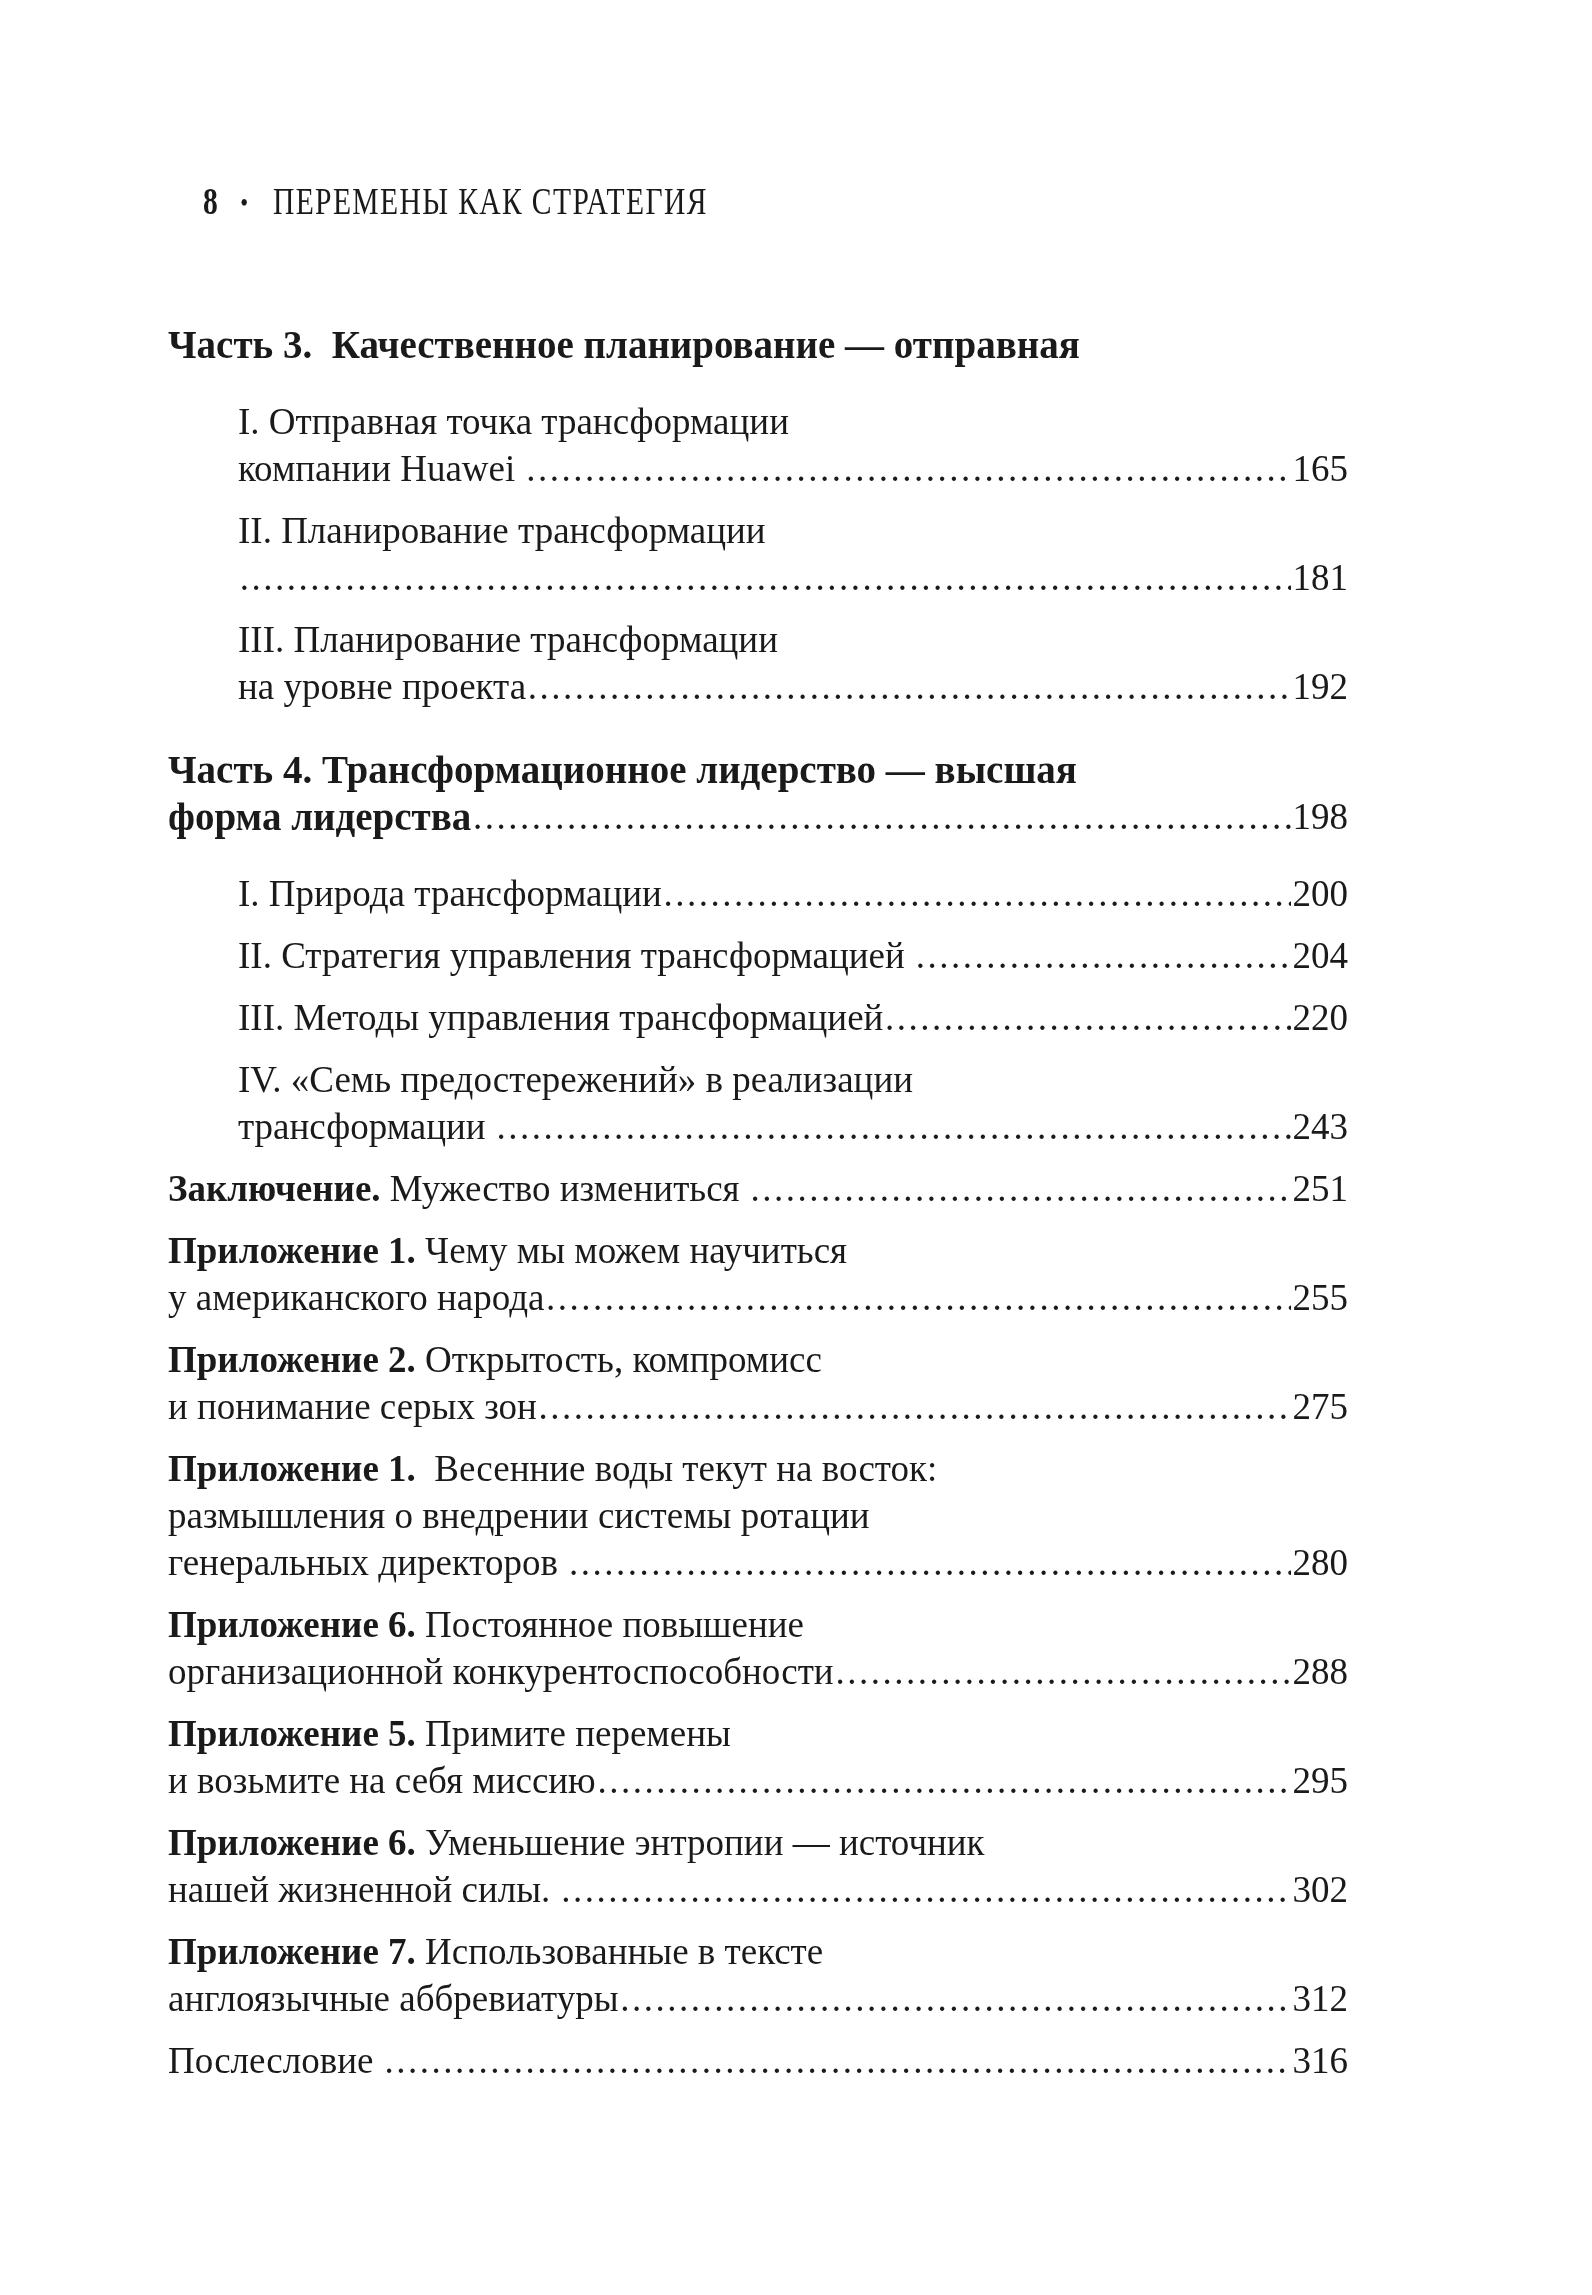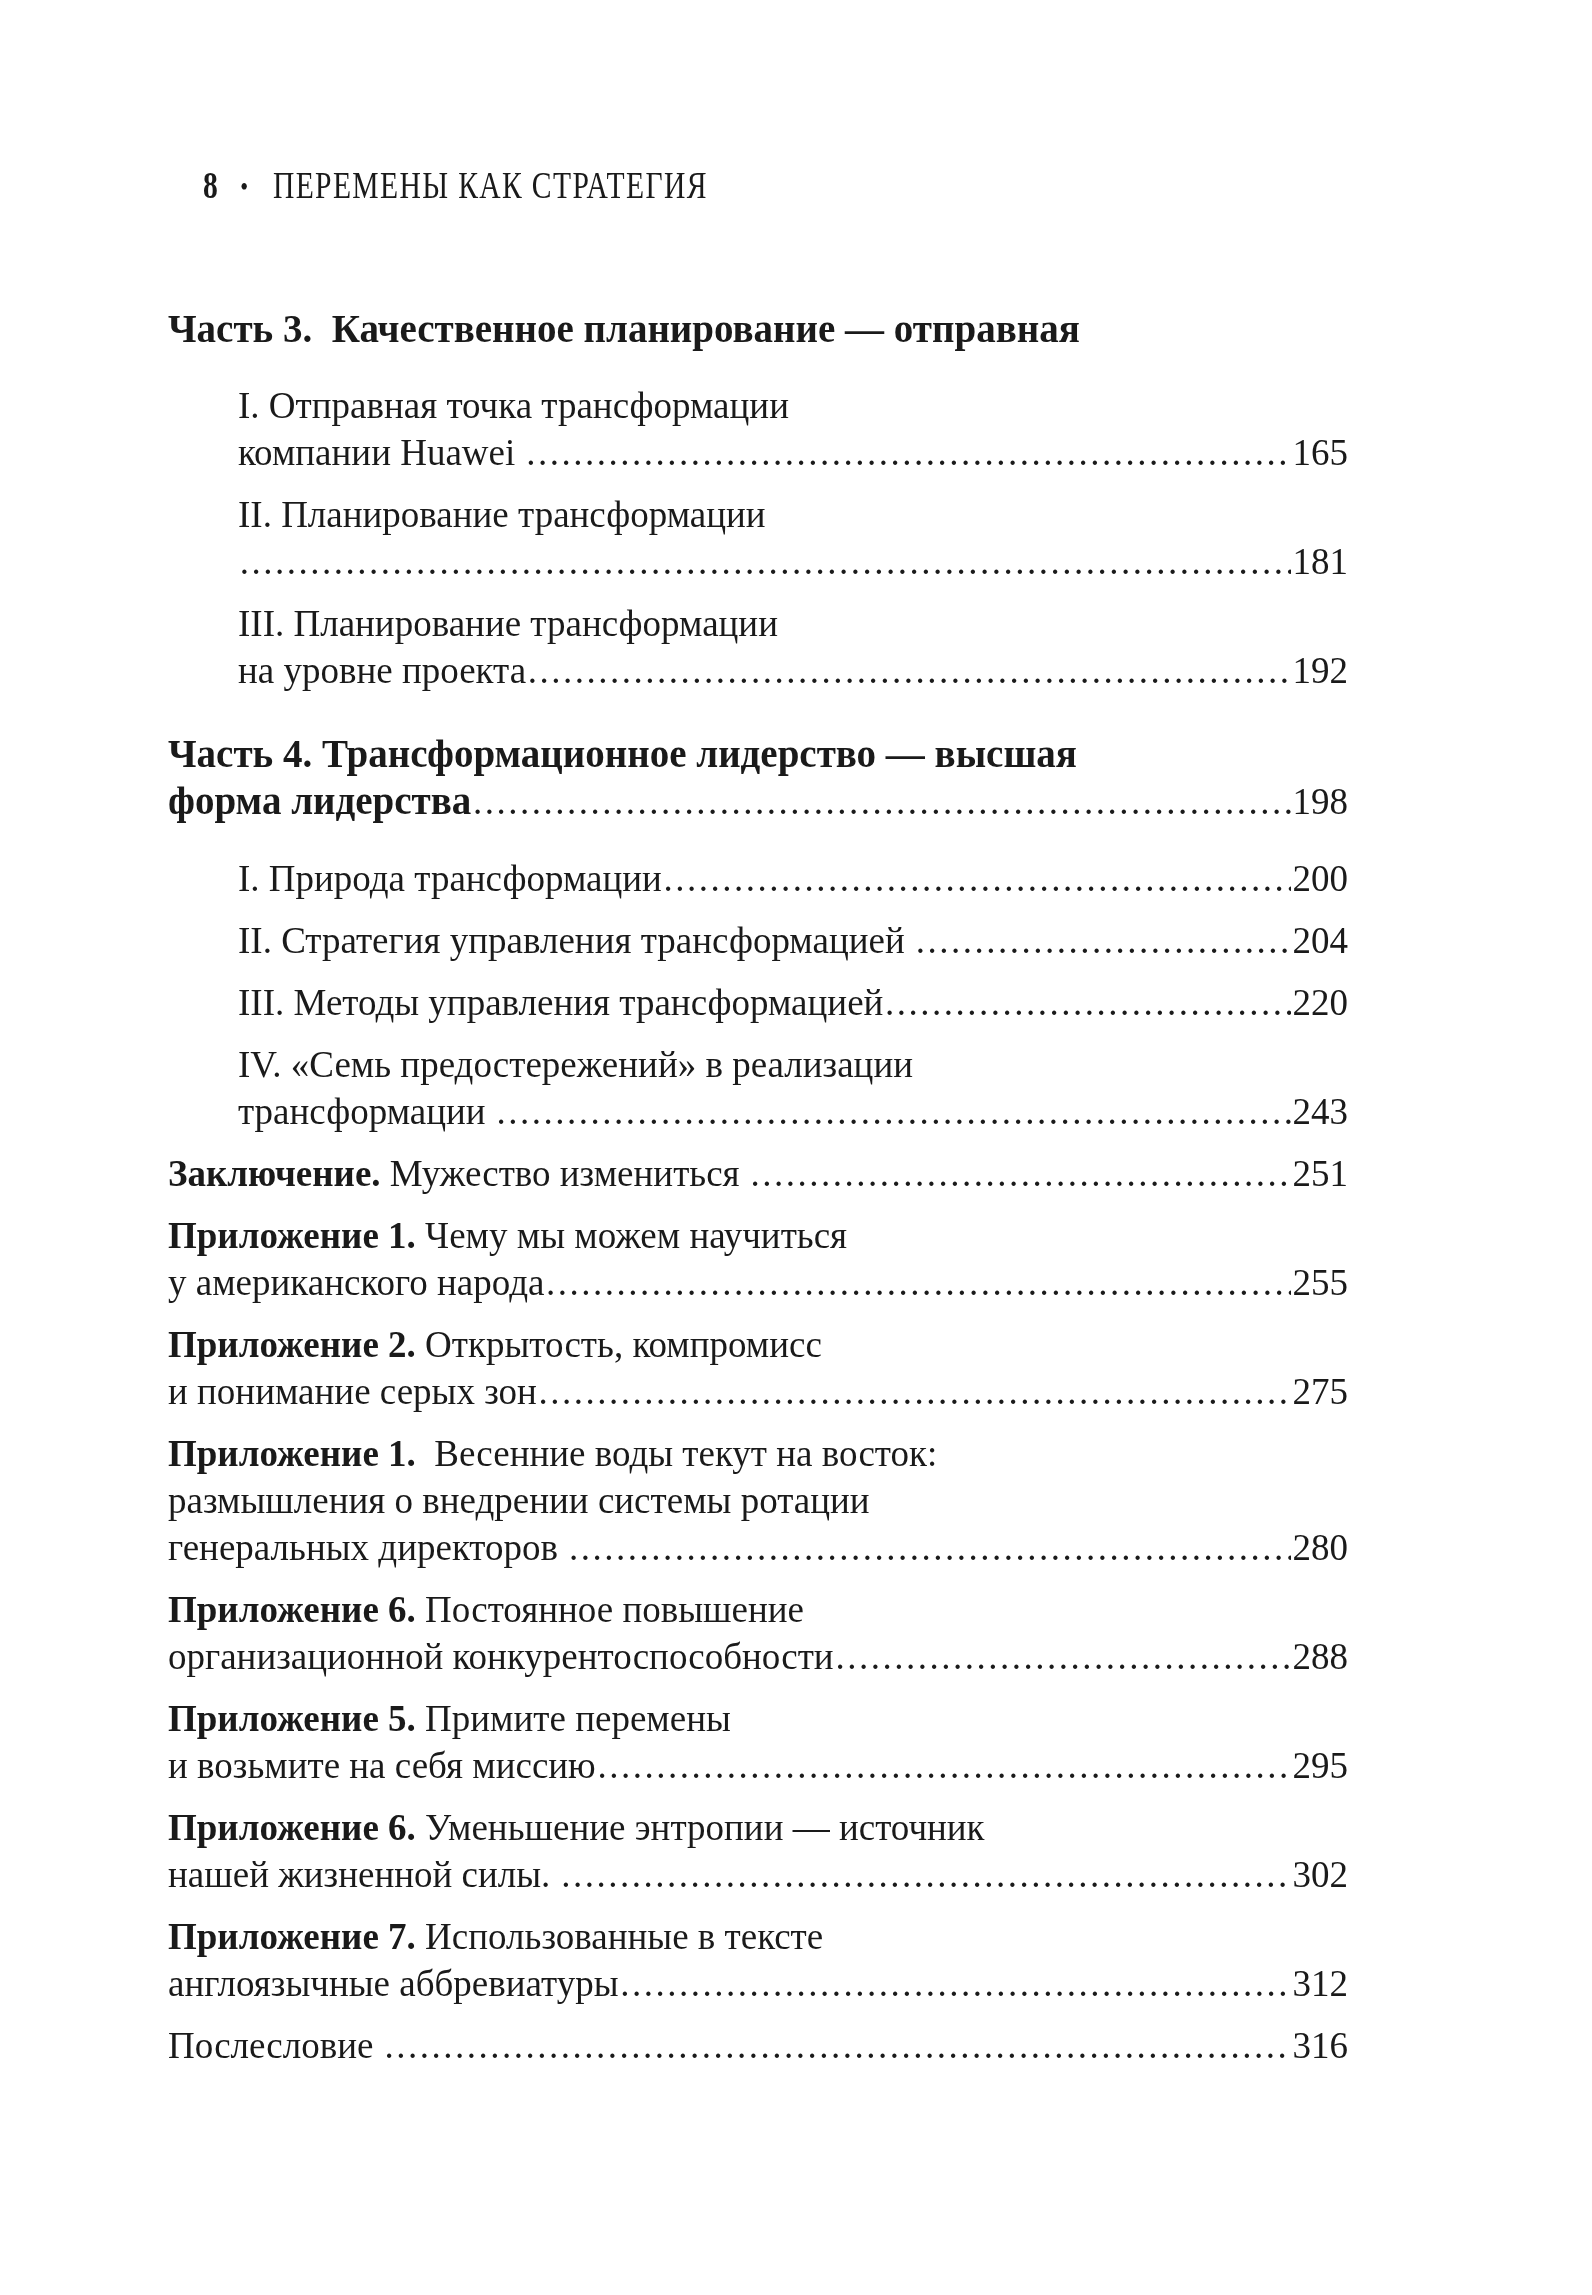--- a/index.html
+++ b/index.html
@@ -8,20 +8,21 @@
     background: #ffffff;
     font-family: "Liberation Serif", "DejaVu Serif", serif;
     color: #1a1a1a;
     overflow: hidden;
   }
   .page {
     box-sizing: border-box;
     width: 1593px; height: 2000px;
     padding: 124px 245px 0 168px;
     background: #ffffff;
+    margin-top: 16px;
   }
   
   .running-header {
     font-size: 37px;
     line-height: 41px;
     transform: scaleX(0.80);
     transform-origin: left center;
     letter-spacing: 1.7px;
     white-space: pre;
   }
@@ -42,21 +43,21 @@
   .entry.part { margin-top: 36px; }
   .entry.part + .entry { margin-top: 30px; }
   .toc .entry:first-child { margin-top: 0; }
   .line {
     display: flex;
     align-items: baseline;
     font-size: 37px;
     line-height: 47px;
   }
   .entry.sub .line { padding-left: 70px; }
-  .entry.part .line { font-size: 39px; }
+  .entry.part .line { font-size: 39px; align-items: center; }
   .entry.part .line-text { font-weight: 700; }
   .line-text { white-space: pre; }
   .lead { font-weight: 700; }
   .dots {
     flex: 1 1 auto;
     overflow: hidden;
     white-space: nowrap;
     letter-spacing: 2.5px;
     margin: 0 1.7px 0 1.7px;
     min-width: 25px;

